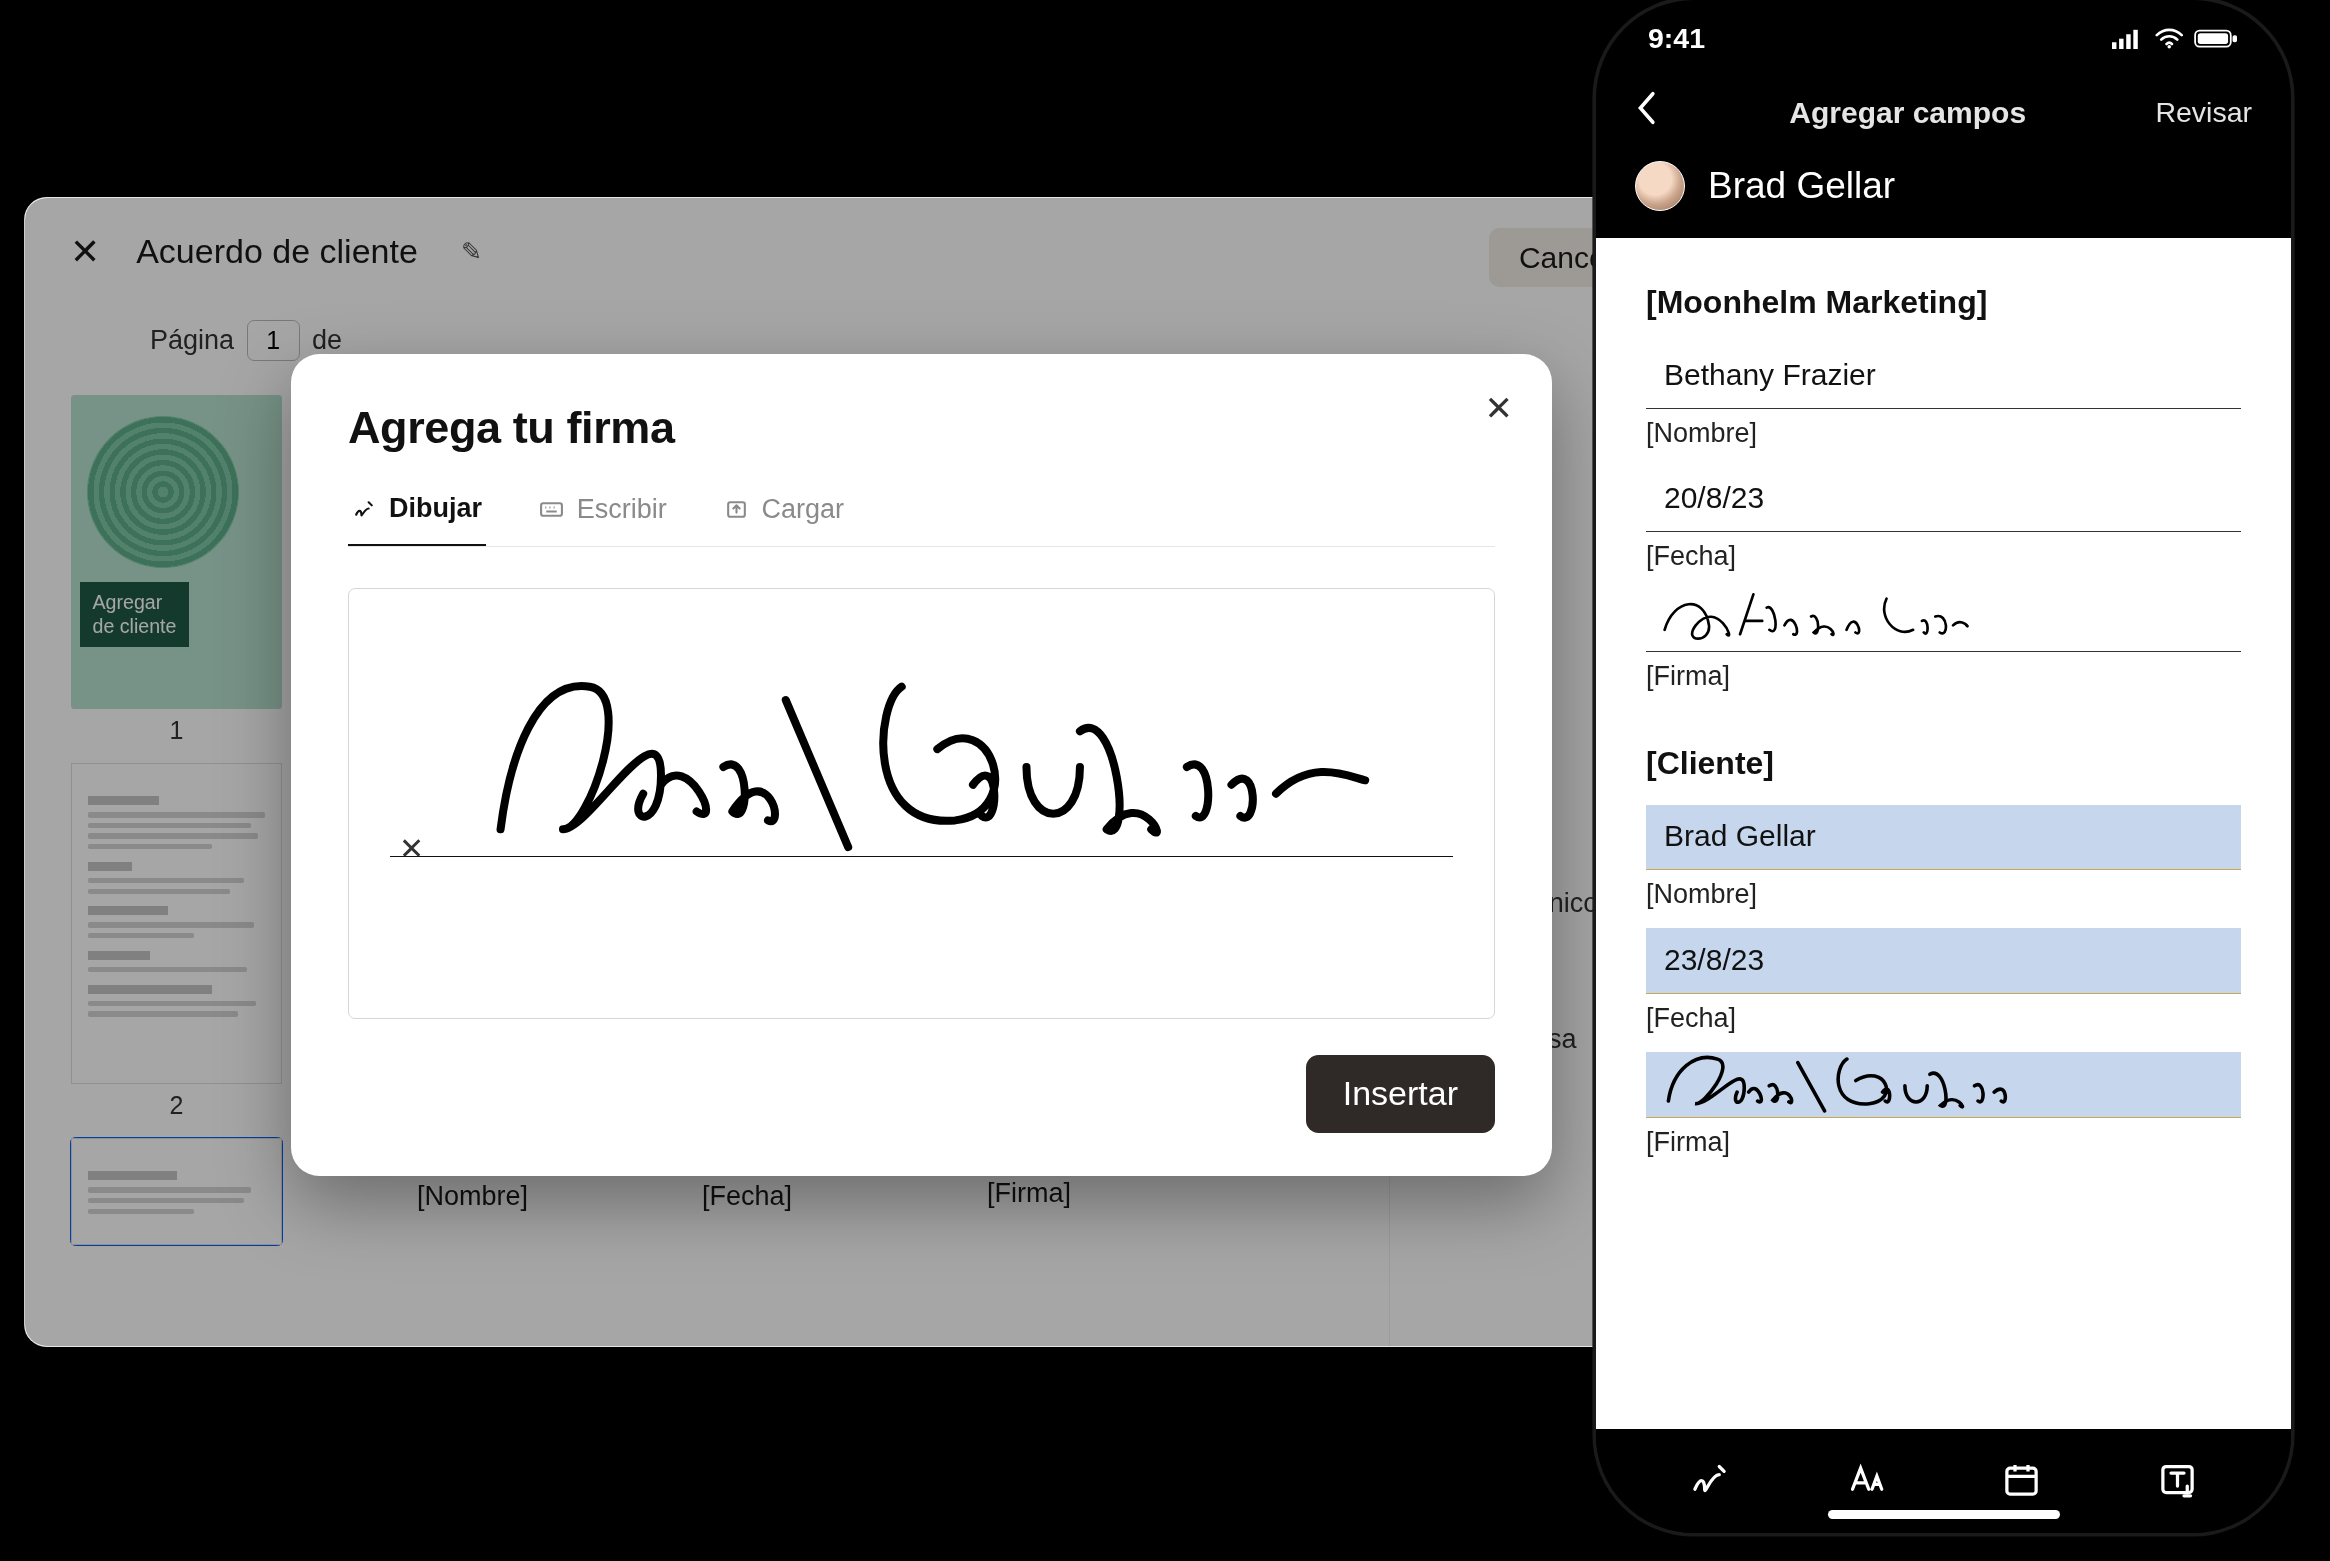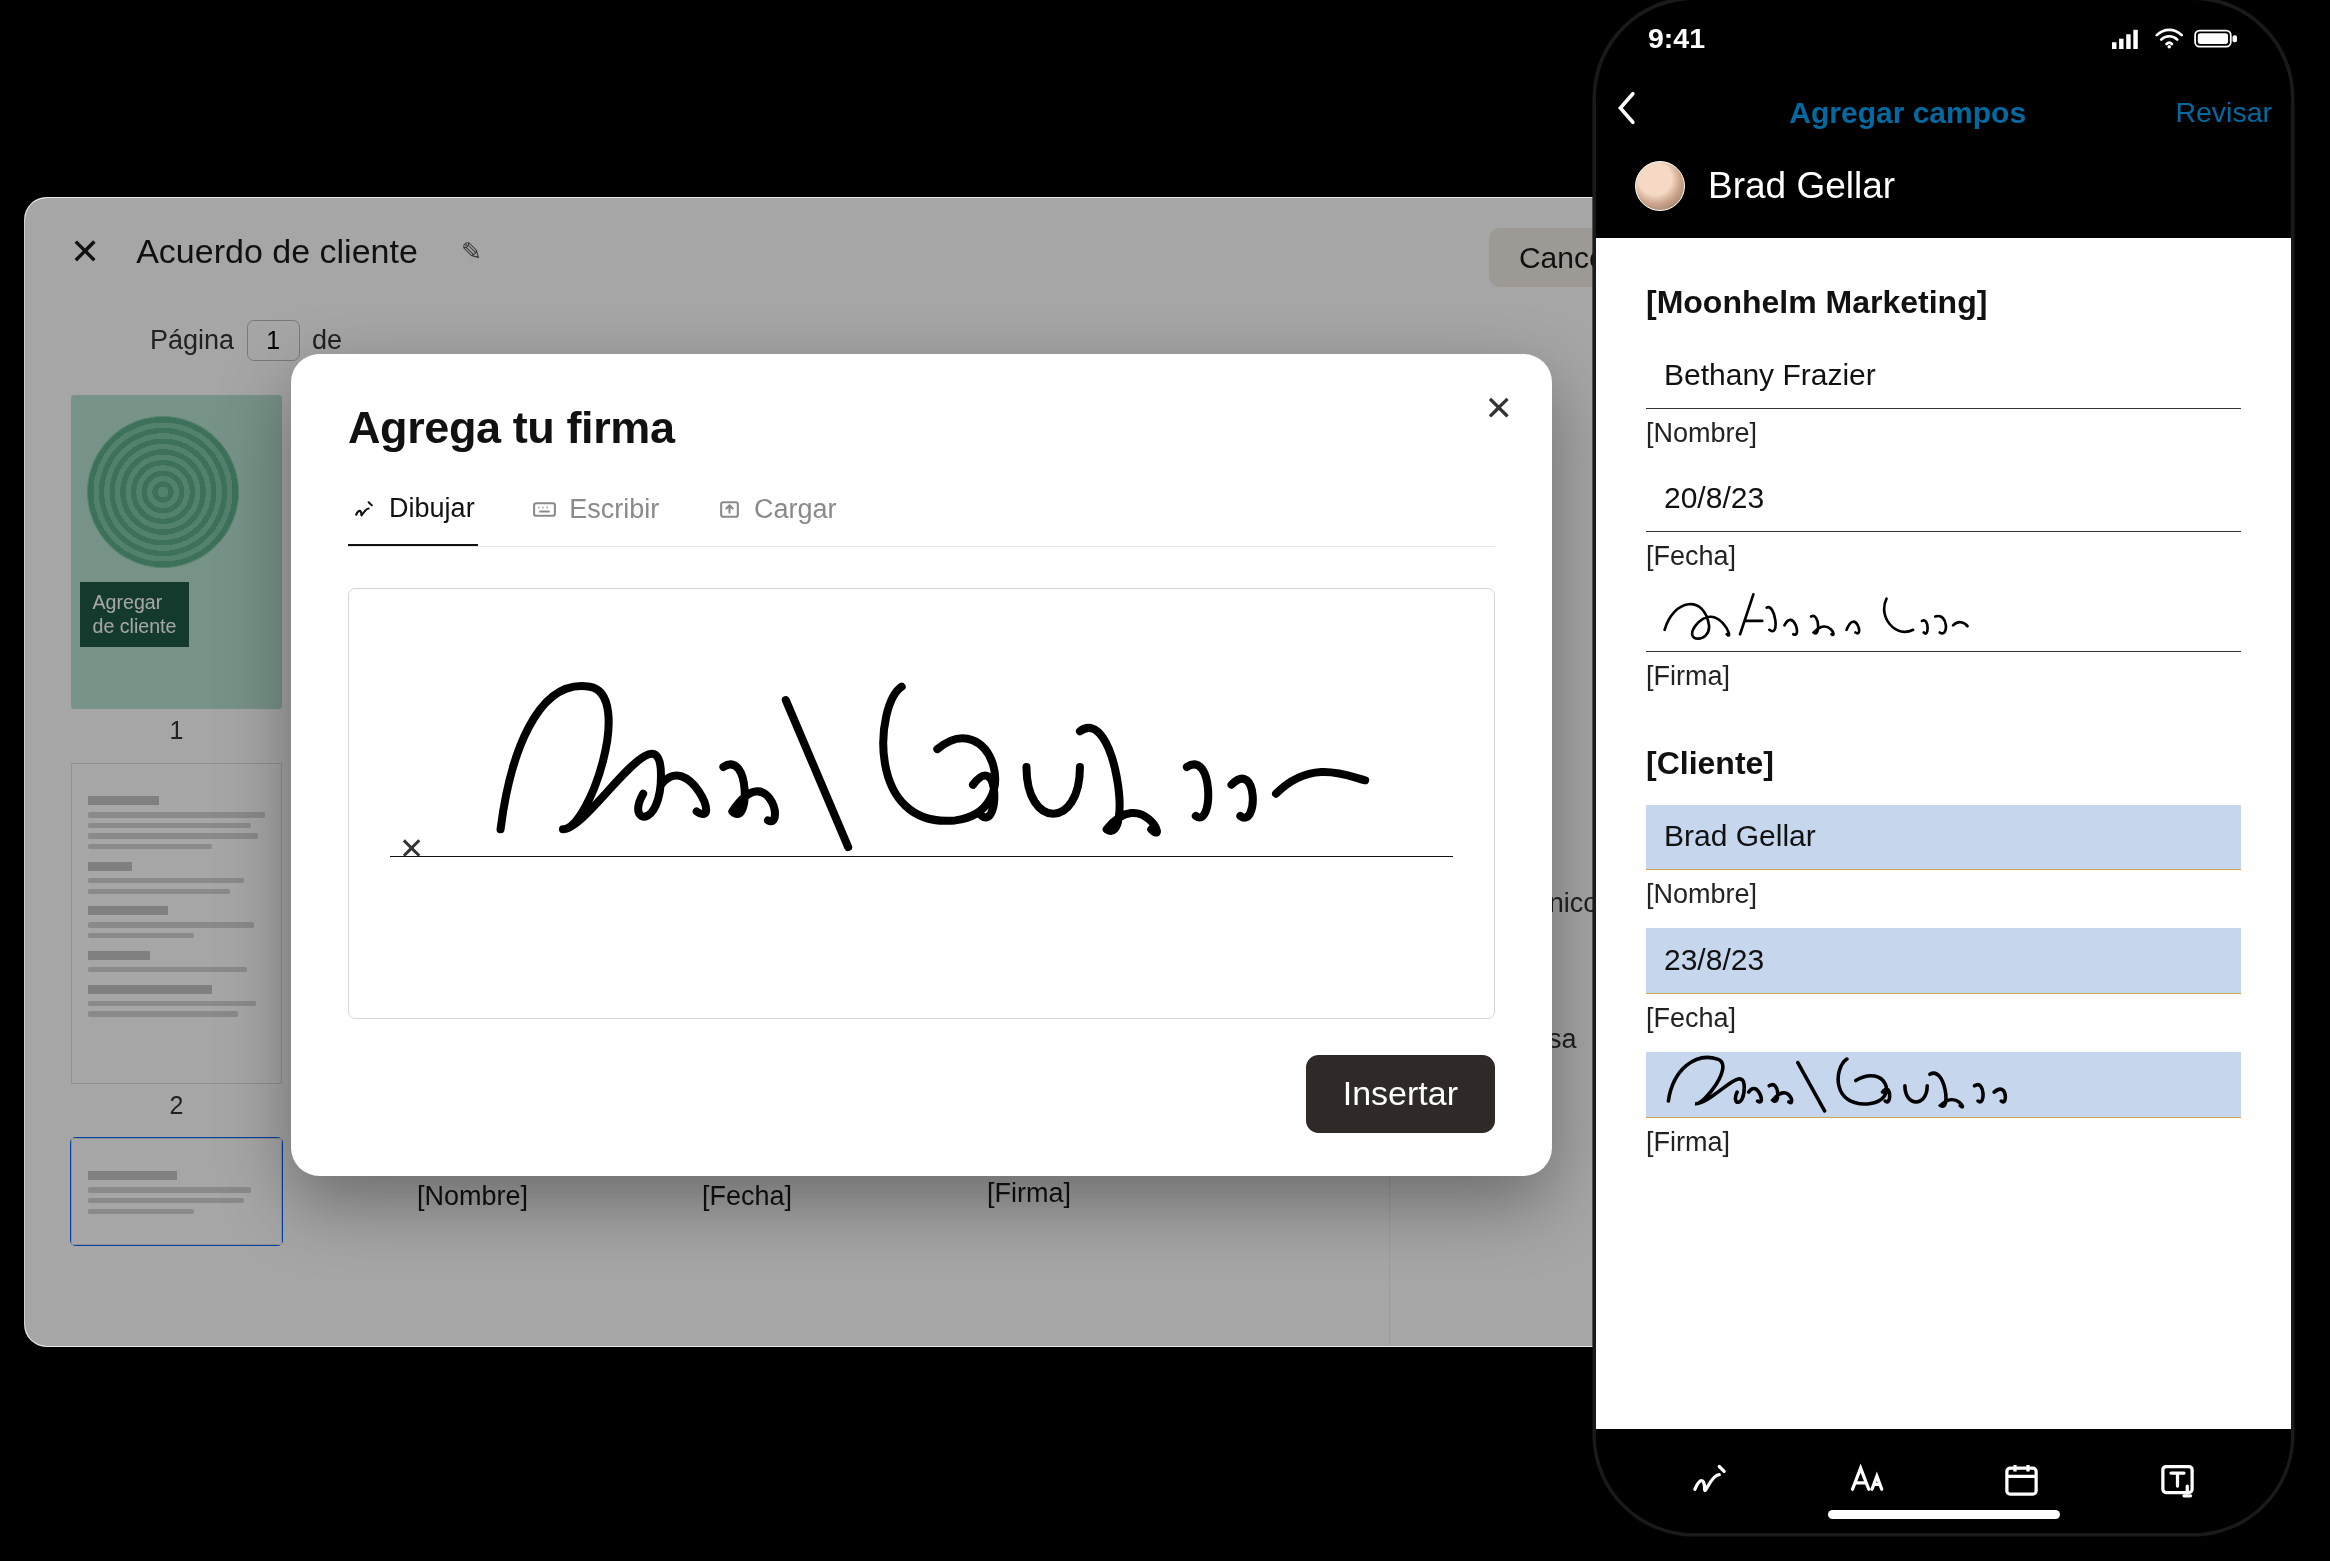--- a/index.html
+++ b/index.html
@@ -109,21 +109,21 @@
     box-shadow: 0 27px 71px rgba(0,0,0,0.35);
     z-index: 20;
     padding: 48px 57px 43px;
     display: flex; flex-direction: column; justify-content: center;
   }
   .modal-close { position: absolute; right: 39px; top: 34px; font-size: 34px; color: #333; cursor: pointer; }
   .modal-title { font-size: 45px; font-weight: 600; letter-spacing: -0.4px; color: #111; }
 
   .tabs { display: flex; gap: 50px; margin-top: 39px; border-bottom: 0.9px solid #e6e6e6; }
   .tab { display: flex; align-items: center; gap: 12.5px; padding: 0 3.6px 19.6px; font-size: 27px; color: #8a8a8a; cursor: pointer; }
-  .tab.active { color: #111; border-bottom: 2.7px solid #111; font-weight: 400;}
+  .tab.active { color: #111; border-bottom: 2.7px solid #111; font-weight: 700;}
   .tab-icon { display: inline-flex; }
 
   .canvas {
     margin-top: 41px; flex: 1;
     border: 1.8px solid #d6d6d6; border-radius: 7.1px;
     position: relative;
   }
   .canvas-baseline {
     position: absolute; left: 41px; right: 41px; top: 267px;
     border-bottom: 1.8px solid #111;
@@ -160,21 +160,21 @@
   .statusbar {
     height: 77px; display: flex; align-items: center; justify-content: space-between;
     padding: 12px 52px; color: #fff; font-size: 28.5px; font-weight: 600;
   }
   .status-right { display: flex; align-items: center; gap: 10.7px; }
   .bars, .wifi, .batt { display: inline-block; }
   .bars svg, .wifi svg, .batt svg { display: block; }
 
   .phone-nav {
     height: 71px; display: flex; align-items: center; justify-content: space-between;
-    padding: 0 19px; color: #0369a1;
+    padding: 0 39px; color: #e5e5e5;
   }
   .phone-nav .back { font-size: 39px; }
   .phone-nav .center { font-size: 30px; font-weight: 600; }
   .phone-nav .review { font-size: 28.5px; }
 
   .phone-signer {
     display: flex; align-items: center; gap: 23px;
     padding: 12.5px 39px 27px; color: #fff;
   }
   .avatar { width: 50px; height: 50px; border-radius: 50%; background: radial-gradient(circle at 40% 35%, #f5d9c5 0 38%, #caa38a 60%, #8b6b58 100%); border: 1.8px solid #fff; }

